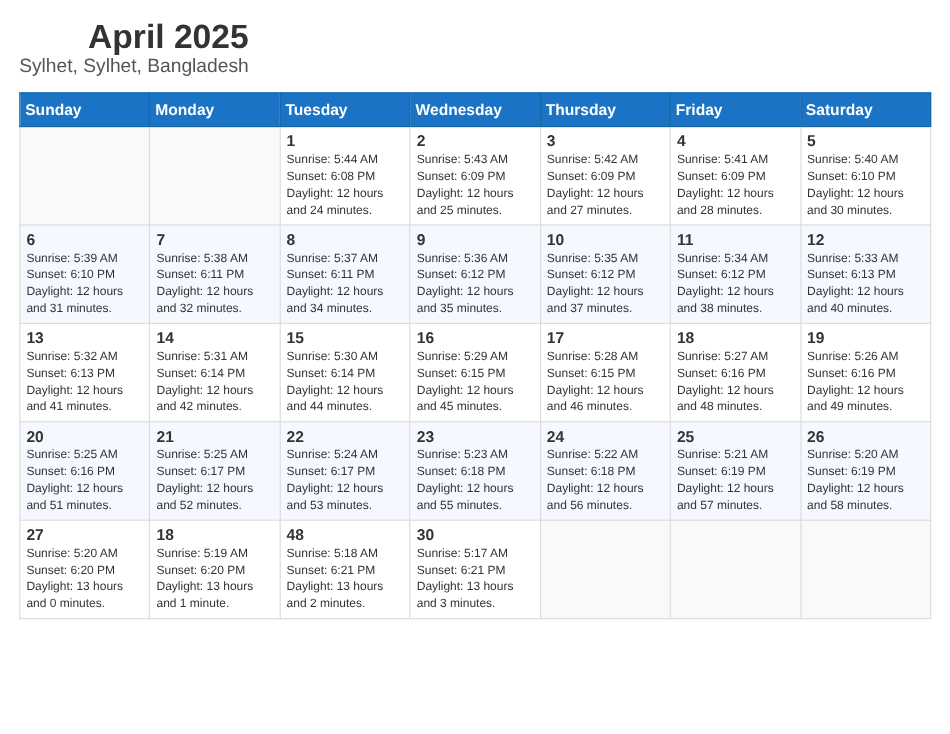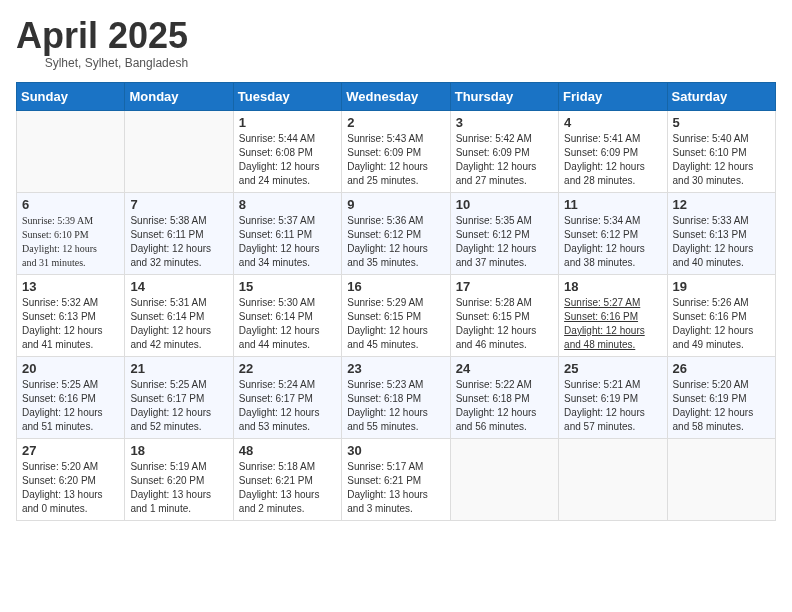--- a/index.html
+++ b/index.html
@@ -32,27 +32,27 @@
       color: #1a73c5;
     }
     .logo-icon {
       width: 28px;
       height: 28px;
     }
     .title-block {
       text-align: right;
     }
     .month-title {
-      font-size: 36px;
+      font-size: 28px;
       font-weight: bold;
       color: #333;
       line-height: 1.1;
     }
     .location-title {
-      font-size: 12px;
+      font-size: 16px;
       color: #555;
     }
     .calendar {
       width: 100%;
       border-collapse: collapse;
       border: 1px solid #ccc;
     }
     .calendar th {
       background: #1a73c5;
       color: #fff;
@@ -155,21 +155,21 @@
           <span class="day-num">5</span>
           <div class="day-info" style="white-space: pre-line;">Sunrise: 5:40 AM
 Sunset: 6:10 PM
 Daylight: 12 hours
 and 30 minutes.</div>
         </td>
       </tr>
       <tr>
         <td>
           <span class="day-num">6</span>
-          <div class="day-info" style="white-space: pre-line; font-family: Liberation Serif, serif;">Sunrise: 5:39 AM
+          <div class="day-info" style="white-space: pre-line;">Sunrise: 5:39 AM
 Sunset: 6:10 PM
 Daylight: 12 hours
 and 31 minutes.</div>
         </td>
         <td>
           <span class="day-num">7</span>
           <div class="day-info" style="white-space: pre-line;">Sunrise: 5:38 AM
 Sunset: 6:11 PM
 Daylight: 12 hours
 and 32 minutes.</div>
@@ -241,21 +241,21 @@
         </td>
         <td>
           <span class="day-num">17</span>
           <div class="day-info" style="white-space: pre-line;">Sunrise: 5:28 AM
 Sunset: 6:15 PM
 Daylight: 12 hours
 and 46 minutes.</div>
         </td>
         <td>
           <span class="day-num">18</span>
-          <div class="day-info" style="white-space: pre-line; text-decoration: underline;">Sunrise: 5:27 AM
+          <div class="day-info" style="white-space: pre-line;">Sunrise: 5:27 AM
 Sunset: 6:16 PM
 Daylight: 12 hours
 and 48 minutes.</div>
         </td>
         <td>
           <span class="day-num">19</span>
           <div class="day-info" style="white-space: pre-line;">Sunrise: 5:26 AM
 Sunset: 6:16 PM
 Daylight: 12 hours
 and 49 minutes.</div>

